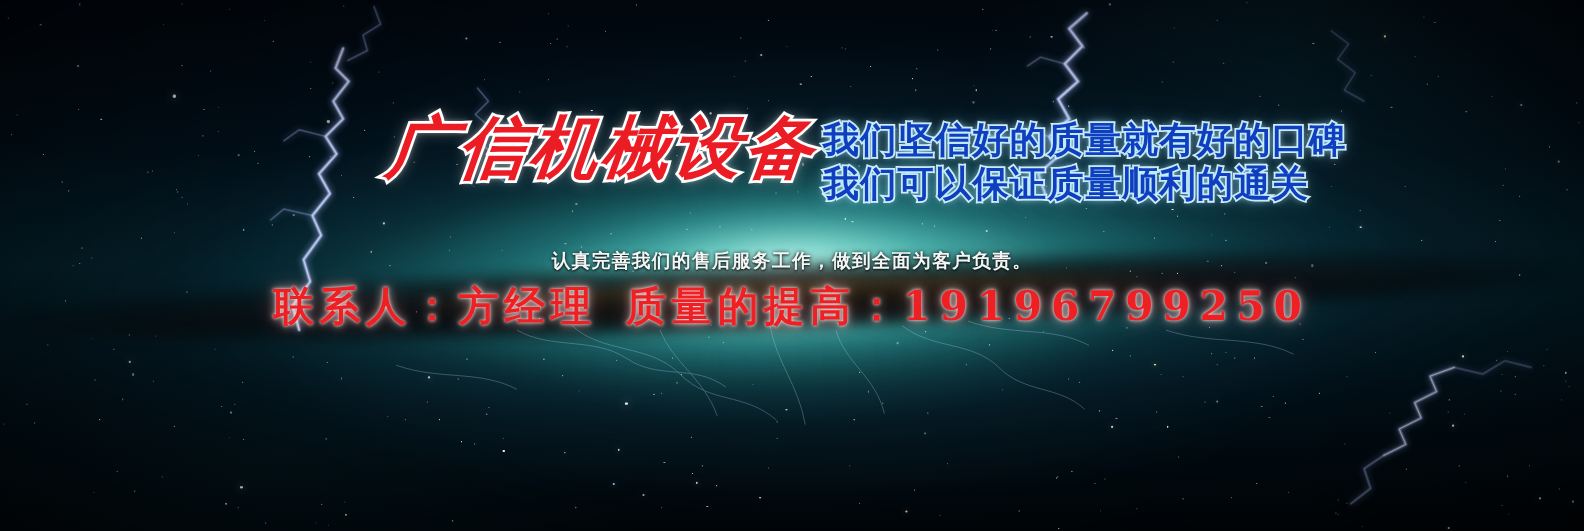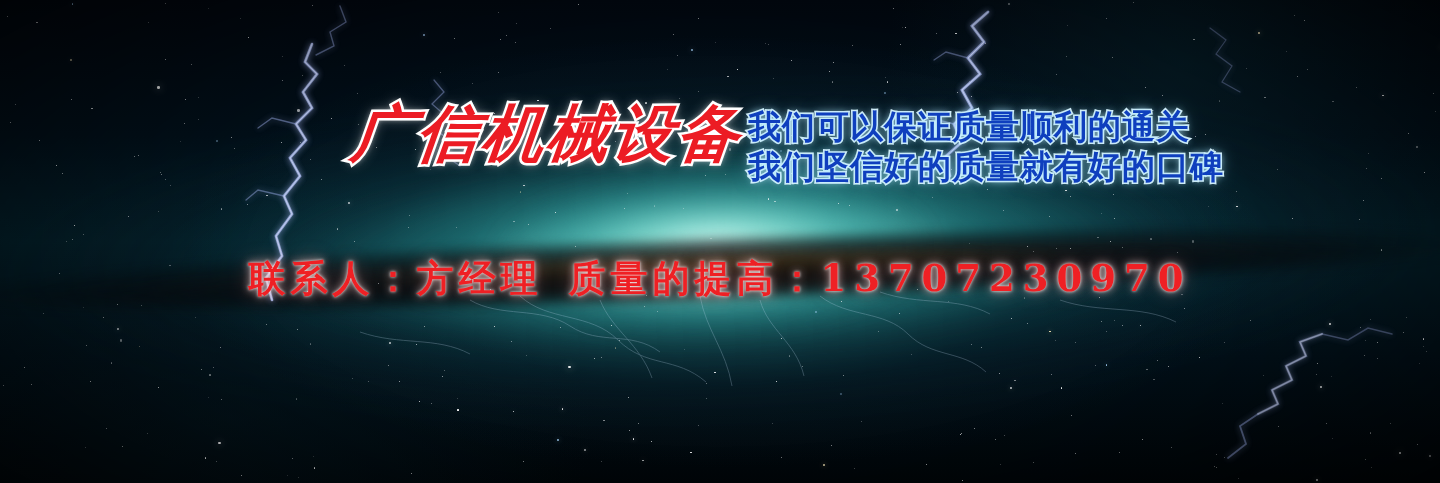--- a/index.html
+++ b/index.html
@@ -654,23 +654,24 @@
 
   <div class="vignette"></div>
 
   <div class="content">
 
     <div class="brand-row">
       <div class="brand-title">广信机械设备</div>
     </div>
 
     <div class="slogan-block">
+      <div class="slogan-line">我们坚信好的质量就有好的口碑</div>
       <div class="slogan-line">我们可以保证质量顺利的通关</div>
-      <div class="slogan-line">我们坚信好的质量就有好的口碑</div>
     </div>
 
+    <div class="desc desc-2">认真完善我们的售后服务工作，做到全面为客户负责。</div>
 
     <div class="contact">
-      <span>联系人：</span><span>方经理</span><span class="gap"></span><span>质量的提高：</span><span class="phone">13707230970</span>
+      <span>联系人：</span><span>方经理</span><span class="gap"></span><span>质量的提高：</span><span class="phone">19196799250</span>
     </div>
 
   </div>
 </div>
 
 </body></html>

